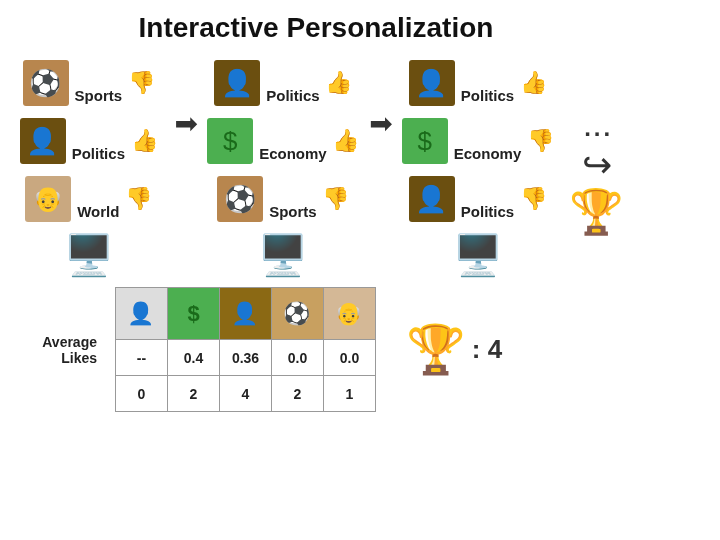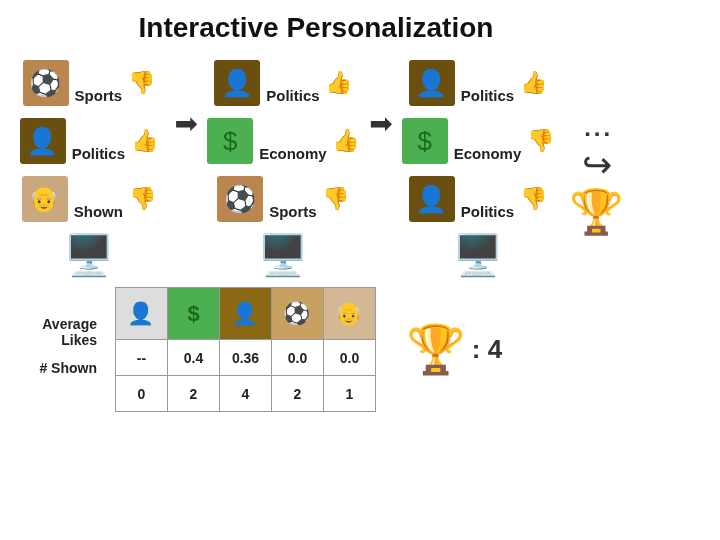--- a/index.html
+++ b/index.html
@@ -204,21 +204,21 @@
           <div style="background:#6B4F10;width:100%;height:100%;display:flex;align-items:center;justify-content:center;font-size:26px;">👤</div>
         </div>
         <span class="news-label">Politics</span>
         <span class="thumb-icon">👍</span>
       </div>
 
       <div class="news-item">
         <div class="news-thumb">
           <div style="background:#c9a880;width:100%;height:100%;display:flex;align-items:center;justify-content:center;font-size:24px;">👴</div>
         </div>
-        <span class="news-label">Shown</span>
+        <span class="news-label">World</span>
         <span class="thumb-icon">👎</span>
       </div>
 
       <div class="monitor-row-inner">
         <span style="font-size:40px;">🖥️</span>
       </div>
     </div>
 
     <div class="cols-arrow">
       <span style="font-size:28px;color:#333;margin-bottom:50px;">➡</span>
@@ -295,21 +295,20 @@
 
       <div style="margin-top:2px;font-size:36px;color:#333;transform:scaleX(-1);">↩</div>
       <div style="font-size:44px;margin-top:0px;">🏆</div>
     </div>
   </div>
 
   <div class="bottom-area" style="margin-top:4px;">
 
     <div class="table-labels">
       <div class="table-label">Average Likes</div>
-      <div class="table-label"># Shown</div>
     </div>
 
     <table class="data-table">
       <thead>
         <tr>
           <th class="th-face" style="background:#ddd;width:52px;height:52px;border:1px solid #999;font-size:22px;">👤</th>
           <th class="th-dollar" style="background:#4caf50;width:52px;height:52px;border:1px solid #999;font-size:22px;color:#1a6b1a;">$</th>
           <th class="th-obama" style="background:#8B6914;width:52px;height:52px;border:1px solid #999;font-size:22px;">👤</th>
           <th class="th-soccer" style="background:#c8a060;width:52px;height:52px;border:1px solid #999;font-size:22px;">⚽</th>
           <th class="th-pope" style="background:#d4b896;width:52px;height:52px;border:1px solid #999;font-size:22px;">👴</th>

